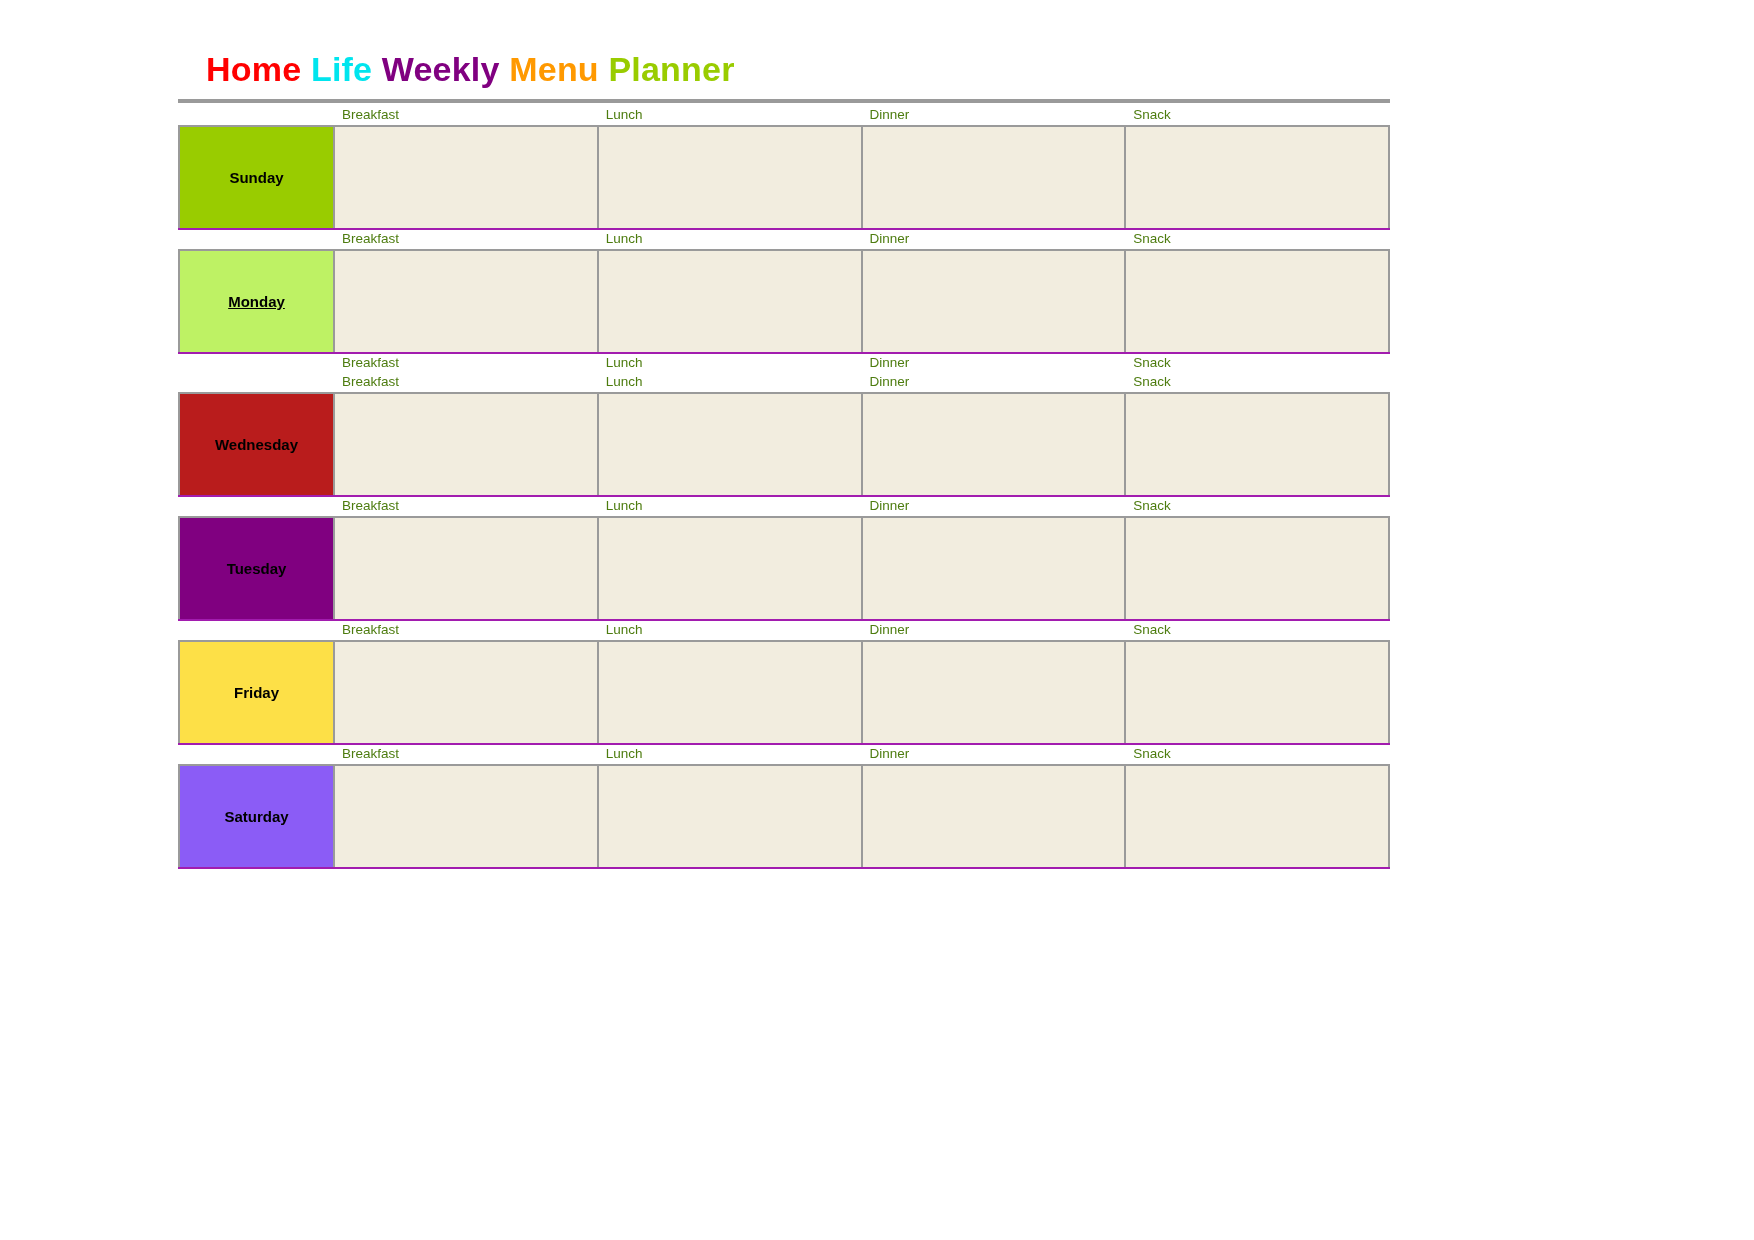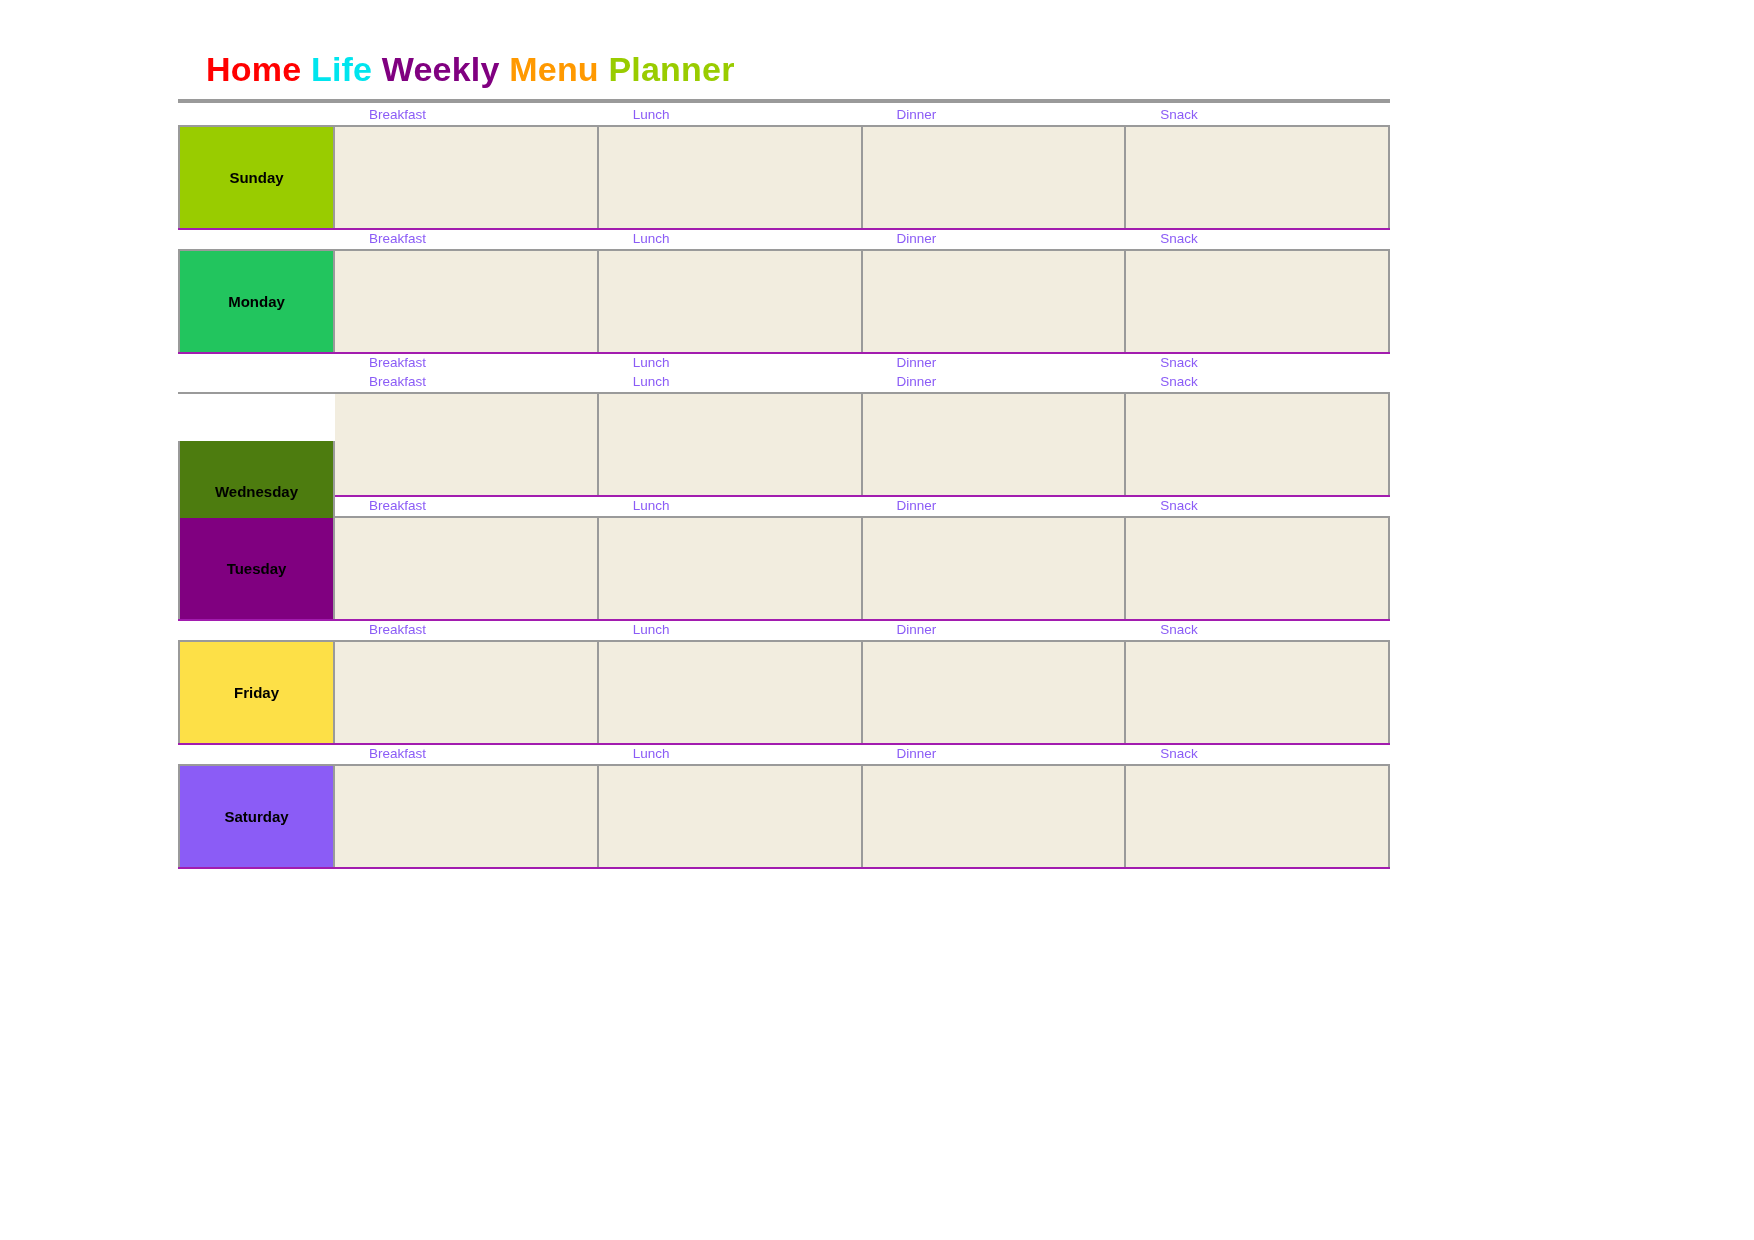--- a/index.html
+++ b/index.html
@@ -74,26 +74,25 @@
   .mh-spacer {
     width: 157px;
     flex: 0 0 157px;
     height: 19px;
   }
   .mh-cell {
     flex: 1 1 0;
     height: 19px;
     font-size: 13.5px;
     line-height: 17px;
-    color: #8b5cf6;
+    color: #4d7c0f;
     padding-left: 7px;
     box-sizing: border-box;
     white-space: nowrap;
     overflow: hidden;
-    margin-left: 27px;
   }
 
   .day-row {
     display: flex;
     width: 1212px;
     height: 105px;
     border-top: 2px solid #9a9a9a;
     border-bottom: 2px solid #a21caf;
     box-sizing: border-box;
   }
@@ -155,46 +154,46 @@
       </div>
       <div class="day-block">
         <div class="meal-header-row">
           <div class="mh-spacer"></div>
           <div class="mh-cell">Breakfast</div>
           <div class="mh-cell">Lunch</div>
           <div class="mh-cell">Dinner</div>
           <div class="mh-cell">Snack</div>
         </div>
         <div class="day-row">
-          <div class="day-label-cell" style="background: #22c55e;">Monday</div>
-          <div class="meal-cell first"></div>
-          <div class="meal-cell"></div>
-          <div class="meal-cell"></div>
-          <div class="meal-cell"></div>
-        </div>
-      </div>
-      <div class="day-block">
-        <div class="meal-header-row">
-          <div class="mh-spacer"></div>
-          <div class="mh-cell">Breakfast</div>
-          <div class="mh-cell">Lunch</div>
-          <div class="mh-cell">Dinner</div>
-          <div class="mh-cell">Snack</div>
-        </div>
-      </div>
-      <div class="day-block">
-        <div class="meal-header-row">
-          <div class="mh-spacer"></div>
-          <div class="mh-cell">Breakfast</div>
-          <div class="mh-cell">Lunch</div>
-          <div class="mh-cell">Dinner</div>
-          <div class="mh-cell">Snack</div>
-        </div>
-        <div class="day-row">
-          <div class="day-label-cell" style="background: #4d7c0f; margin-top: 47px;">Wednesday</div>
+          <div class="day-label-cell" style="background: #bef264; text-decoration: underline;">Monday</div>
+          <div class="meal-cell first"></div>
+          <div class="meal-cell"></div>
+          <div class="meal-cell"></div>
+          <div class="meal-cell"></div>
+        </div>
+      </div>
+      <div class="day-block">
+        <div class="meal-header-row">
+          <div class="mh-spacer"></div>
+          <div class="mh-cell">Breakfast</div>
+          <div class="mh-cell">Lunch</div>
+          <div class="mh-cell">Dinner</div>
+          <div class="mh-cell">Snack</div>
+        </div>
+      </div>
+      <div class="day-block">
+        <div class="meal-header-row">
+          <div class="mh-spacer"></div>
+          <div class="mh-cell">Breakfast</div>
+          <div class="mh-cell">Lunch</div>
+          <div class="mh-cell">Dinner</div>
+          <div class="mh-cell">Snack</div>
+        </div>
+        <div class="day-row">
+          <div class="day-label-cell" style="background: #b91c1c;">Wednesday</div>
           <div class="meal-cell first"></div>
           <div class="meal-cell"></div>
           <div class="meal-cell"></div>
           <div class="meal-cell"></div>
         </div>
       </div>
       <div class="day-block">
         <div class="meal-header-row">
           <div class="mh-spacer"></div>
           <div class="mh-cell">Breakfast</div>

